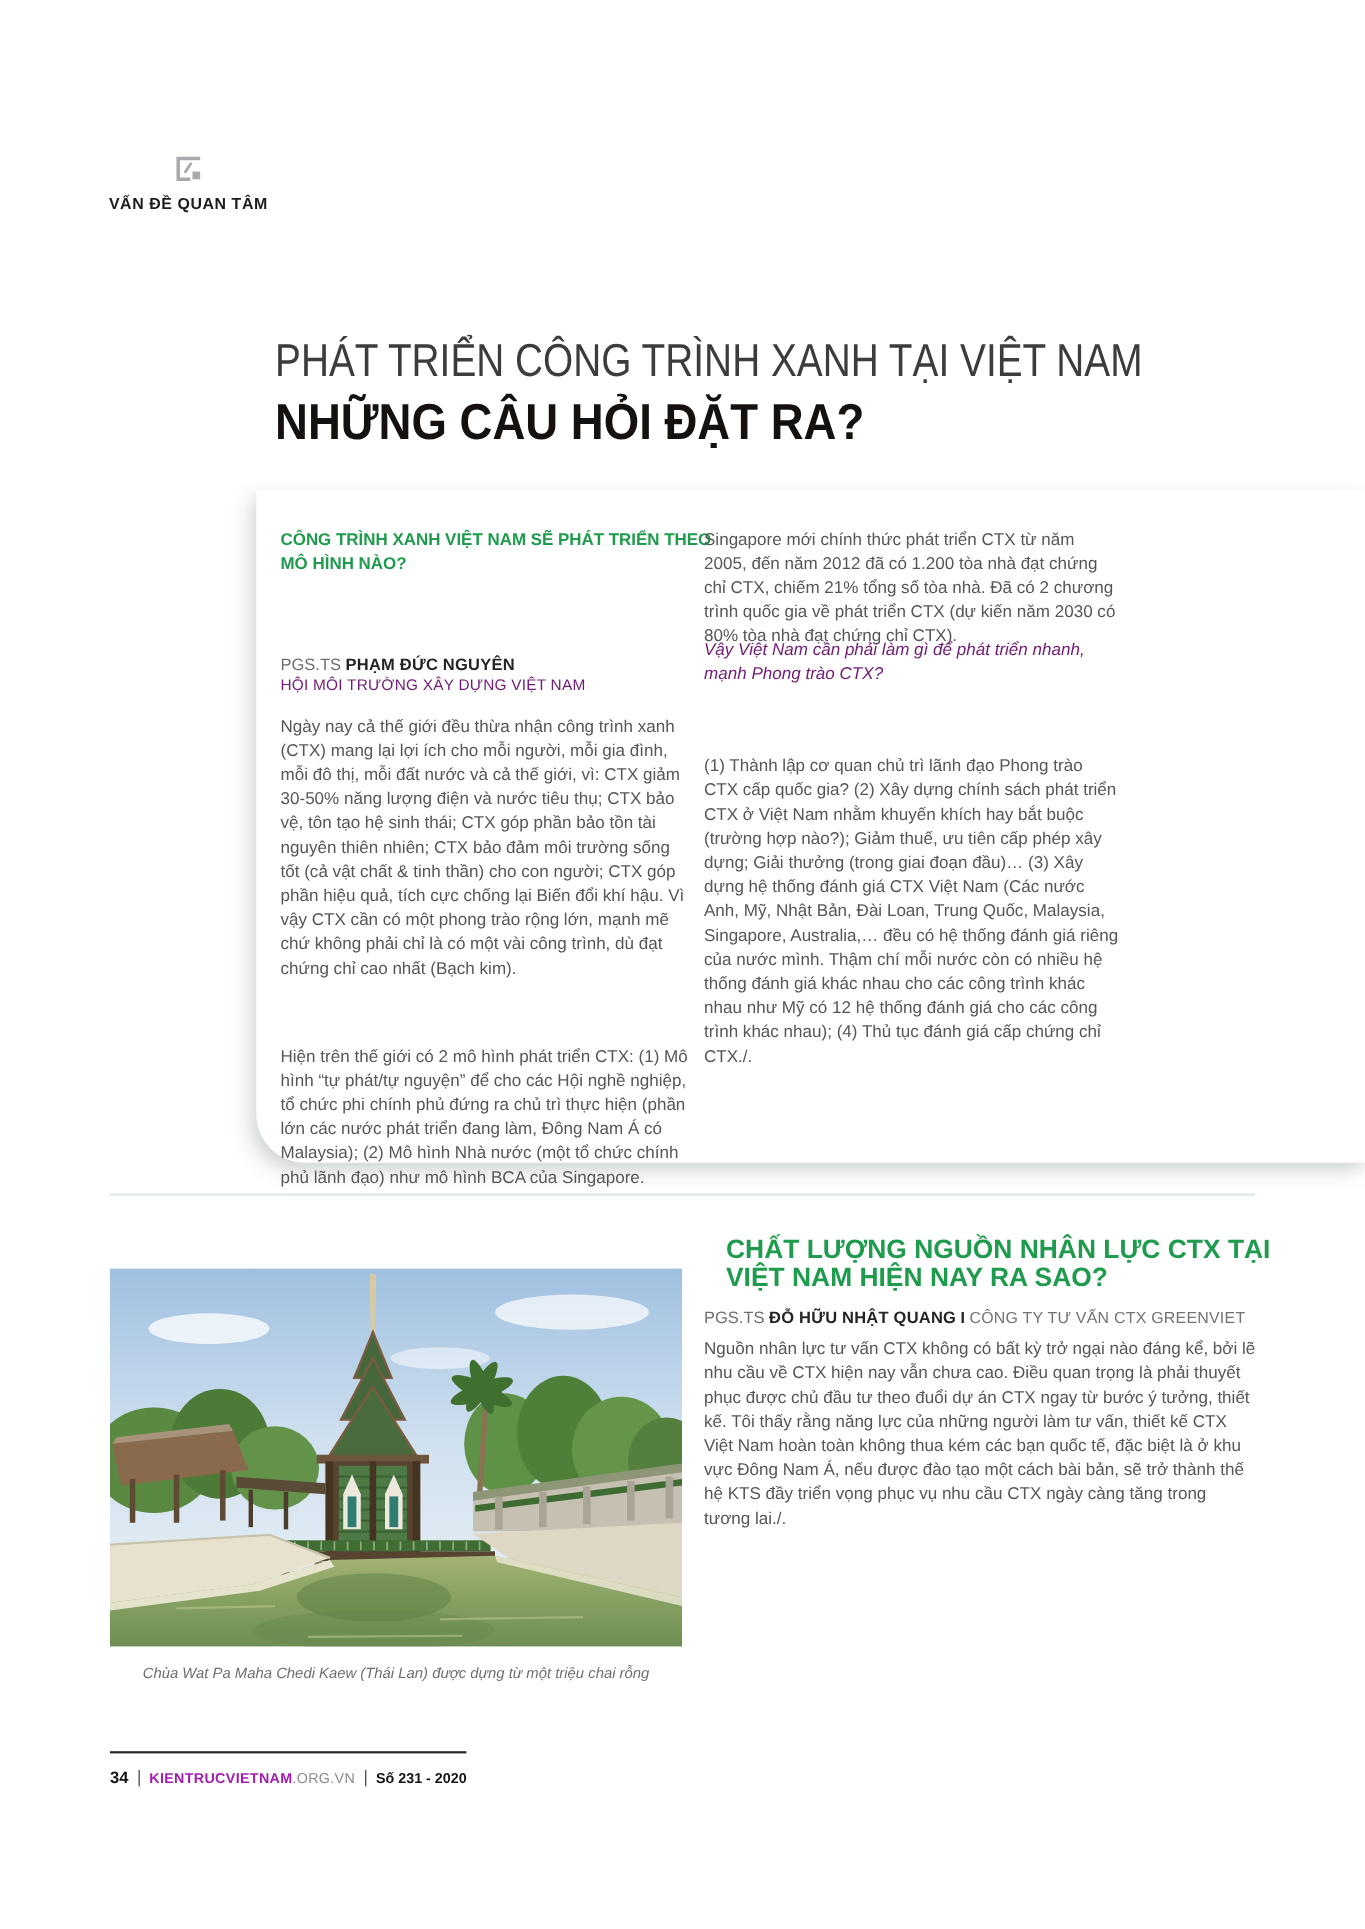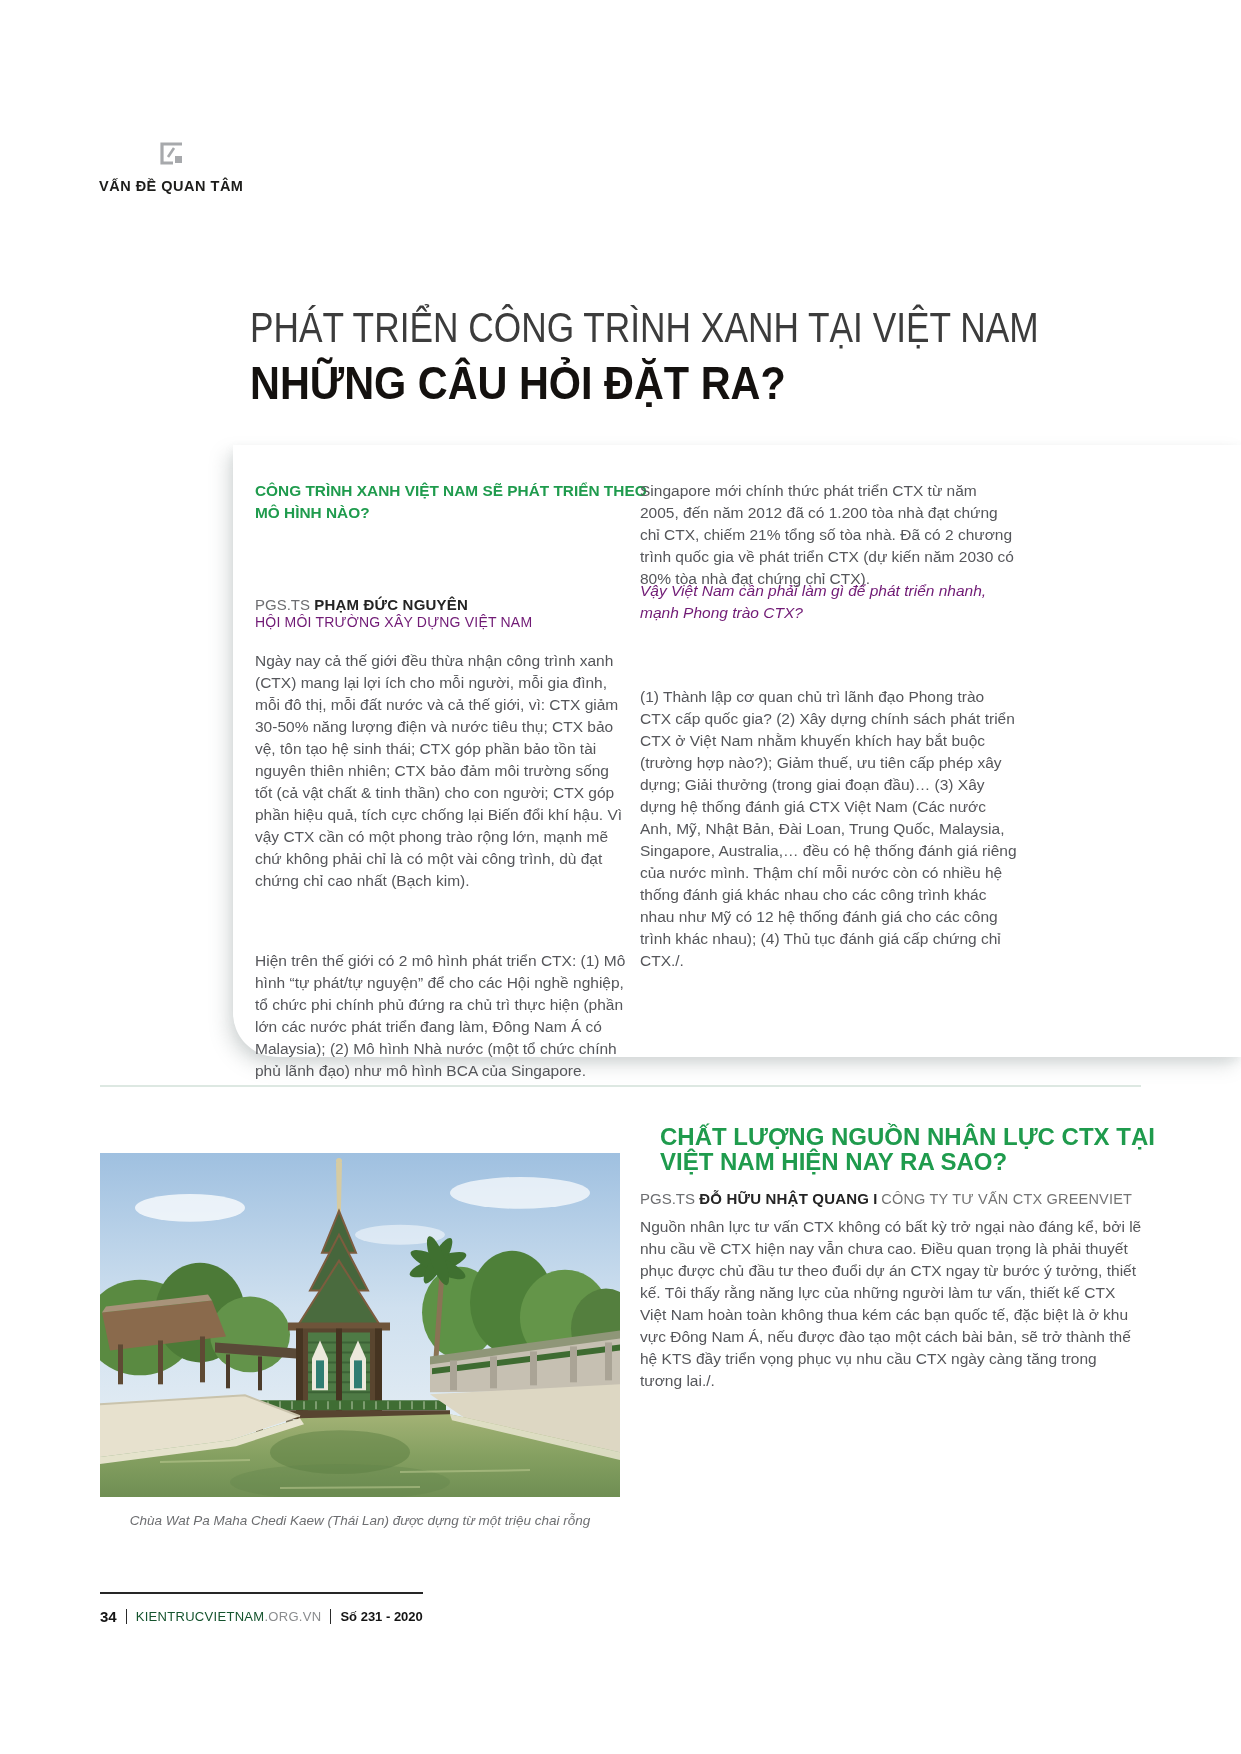--- a/index.html
+++ b/index.html
@@ -50,21 +50,21 @@
   .photo svg { display:block; width:100%; height:100%; }
   .caption { position:absolute; left:100px; top:1513px; width:520px; text-align:center;
              font-style:italic; font-size:13.5px; color:#6d6e71; }
 
   
   .footer { position:absolute; left:100px; top:1592px; border-top:2px solid #262626; padding-top:14px;
             display:flex; align-items:center; gap:9px; }
   .f-num  { font-size:15px; font-weight:bold; color:#141414; }
   .f-div  { width:1px; height:15px; background:#2a2a2a; }
   .f-site { font-size:13px; letter-spacing:.3px; }
-  .f-site-b { font-weight:normal; color:#14532d; }
+  .f-site-b { font-weight:bold; color:#a21caf; }
   .f-site-l { color:#8a8c8e; }
   .f-issue { font-size:13px; font-weight:bold; color:#141414; }
 </style>
 </head>
 <body>
 
 <div class="page">
 
   <div class="kicker">
     <span class="kicker-icon">

